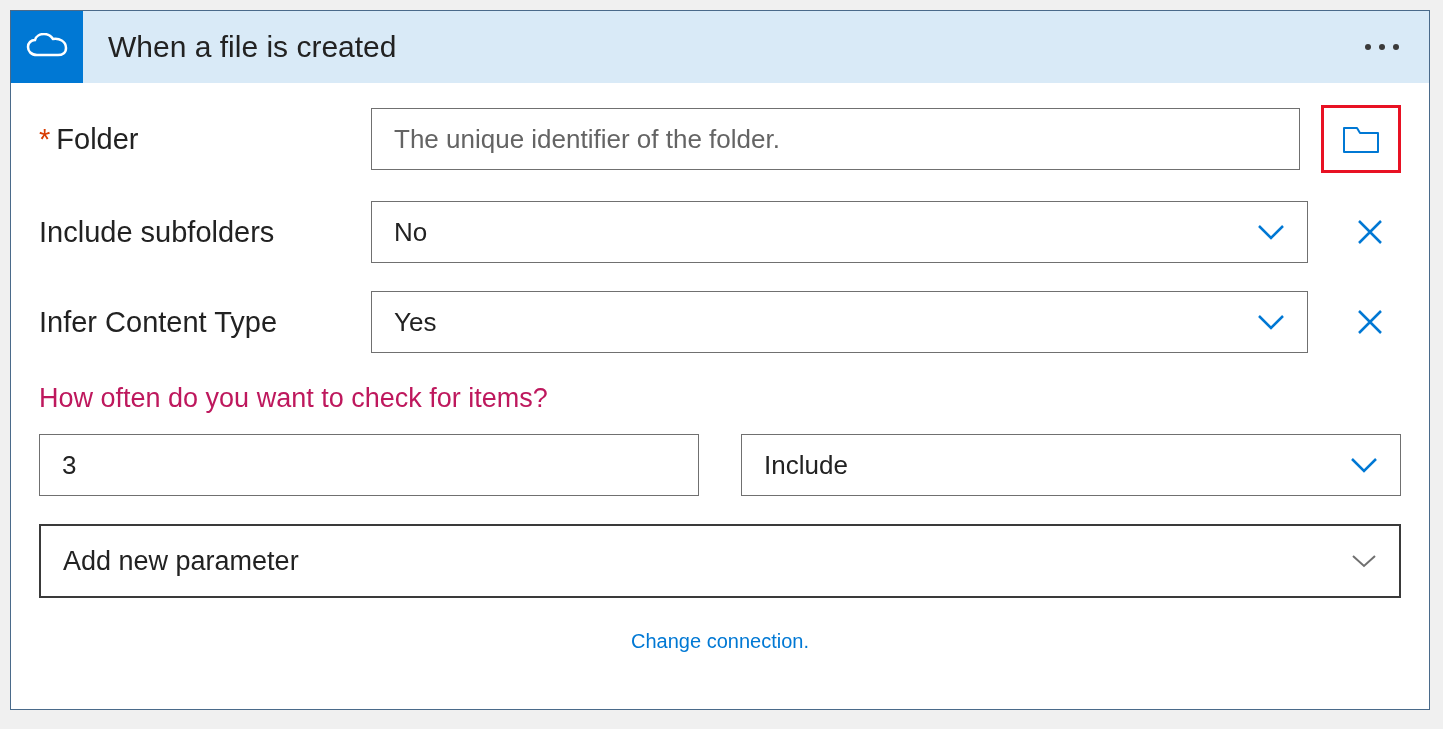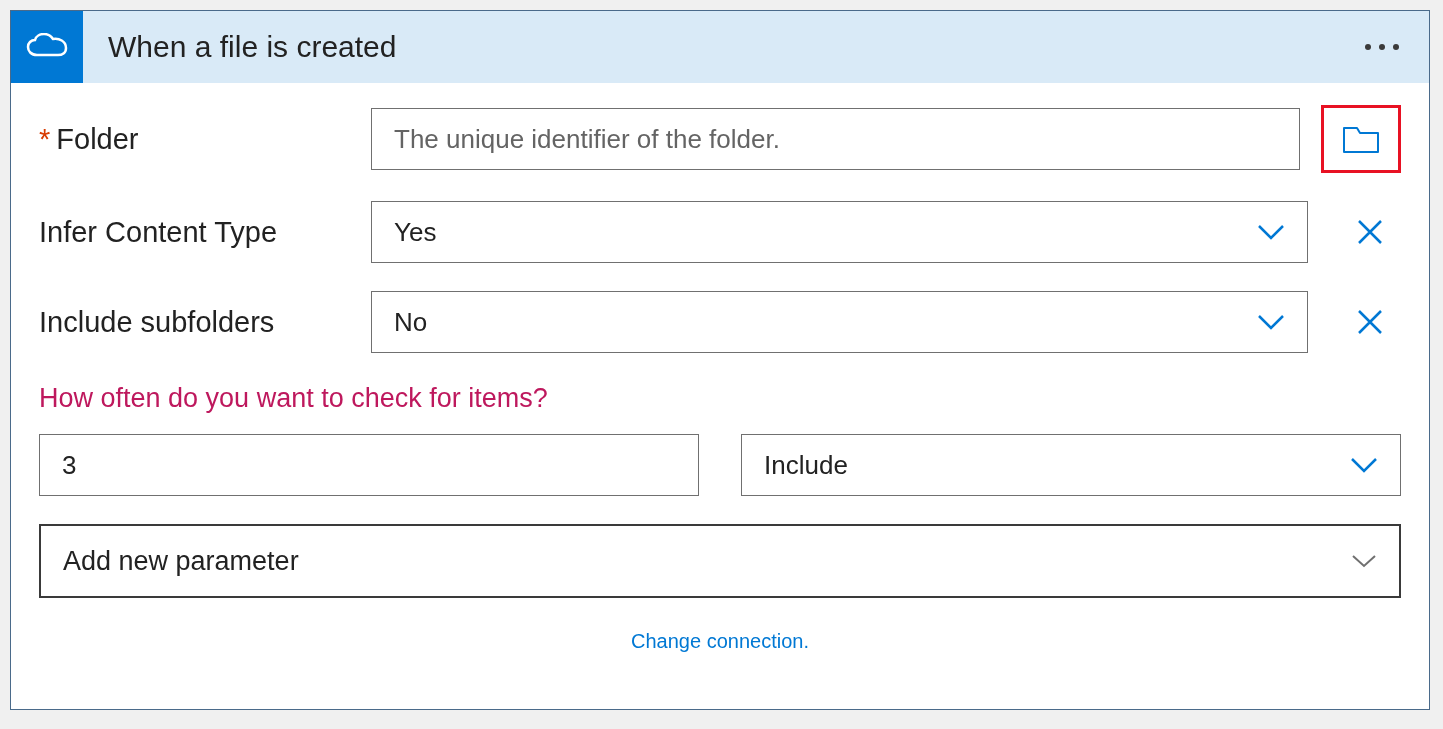--- a/index.html
+++ b/index.html
@@ -198,41 +198,41 @@
         <div class="text-input placeholder">The unique identifier of the folder.</div>
         <div class="picker-button">
           <svg width="38" height="30" viewBox="0 0 38 30" fill="none">
             <path d="M2 6 L2 28 L36 28 L36 9 L18 9 L15 4 L2 4 Z" stroke="#0078d4" stroke-width="2" fill="none" stroke-linejoin="round"></path>
           </svg>
         </div>
       </div>
     </div>
 
     <div class="field-row">
+      <div class="field-label">Include subfolders</div>
+      <div class="field-control">
+        <div class="select-input">
+          <span>No</span>
+          <svg class="chev-down-blue" viewBox="0 0 28 16" fill="none">
+            <path d="M2 2 L14 14 L26 2" stroke="#0078d4" stroke-width="2.5" fill="none"></path>
+          </svg>
+        </div>
+        <div class="remove-button">
+          <svg width="28" height="28" viewBox="0 0 28 28" fill="none">
+            <path d="M3 3 L25 25 M25 3 L3 25" stroke="#0078d4" stroke-width="2.5"></path>
+          </svg>
+        </div>
+      </div>
+    </div>
+
+    <div class="field-row">
       <div class="field-label">Infer Content Type</div>
       <div class="field-control">
         <div class="select-input">
           <span>Yes</span>
-          <svg class="chev-down-blue" viewBox="0 0 28 16" fill="none">
-            <path d="M2 2 L14 14 L26 2" stroke="#0078d4" stroke-width="2.5" fill="none"></path>
-          </svg>
-        </div>
-        <div class="remove-button">
-          <svg width="28" height="28" viewBox="0 0 28 28" fill="none">
-            <path d="M3 3 L25 25 M25 3 L3 25" stroke="#0078d4" stroke-width="2.5"></path>
-          </svg>
-        </div>
-      </div>
-    </div>
-
-    <div class="field-row">
-      <div class="field-label">Include subfolders</div>
-      <div class="field-control">
-        <div class="select-input">
-          <span>No</span>
           <svg class="chev-down-blue" viewBox="0 0 28 16" fill="none">
             <path d="M2 2 L14 14 L26 2" stroke="#0078d4" stroke-width="2.5" fill="none"></path>
           </svg>
         </div>
         <div class="remove-button">
           <svg width="28" height="28" viewBox="0 0 28 28" fill="none">
             <path d="M3 3 L25 25 M25 3 L3 25" stroke="#0078d4" stroke-width="2.5"></path>
           </svg>
         </div>
       </div>

